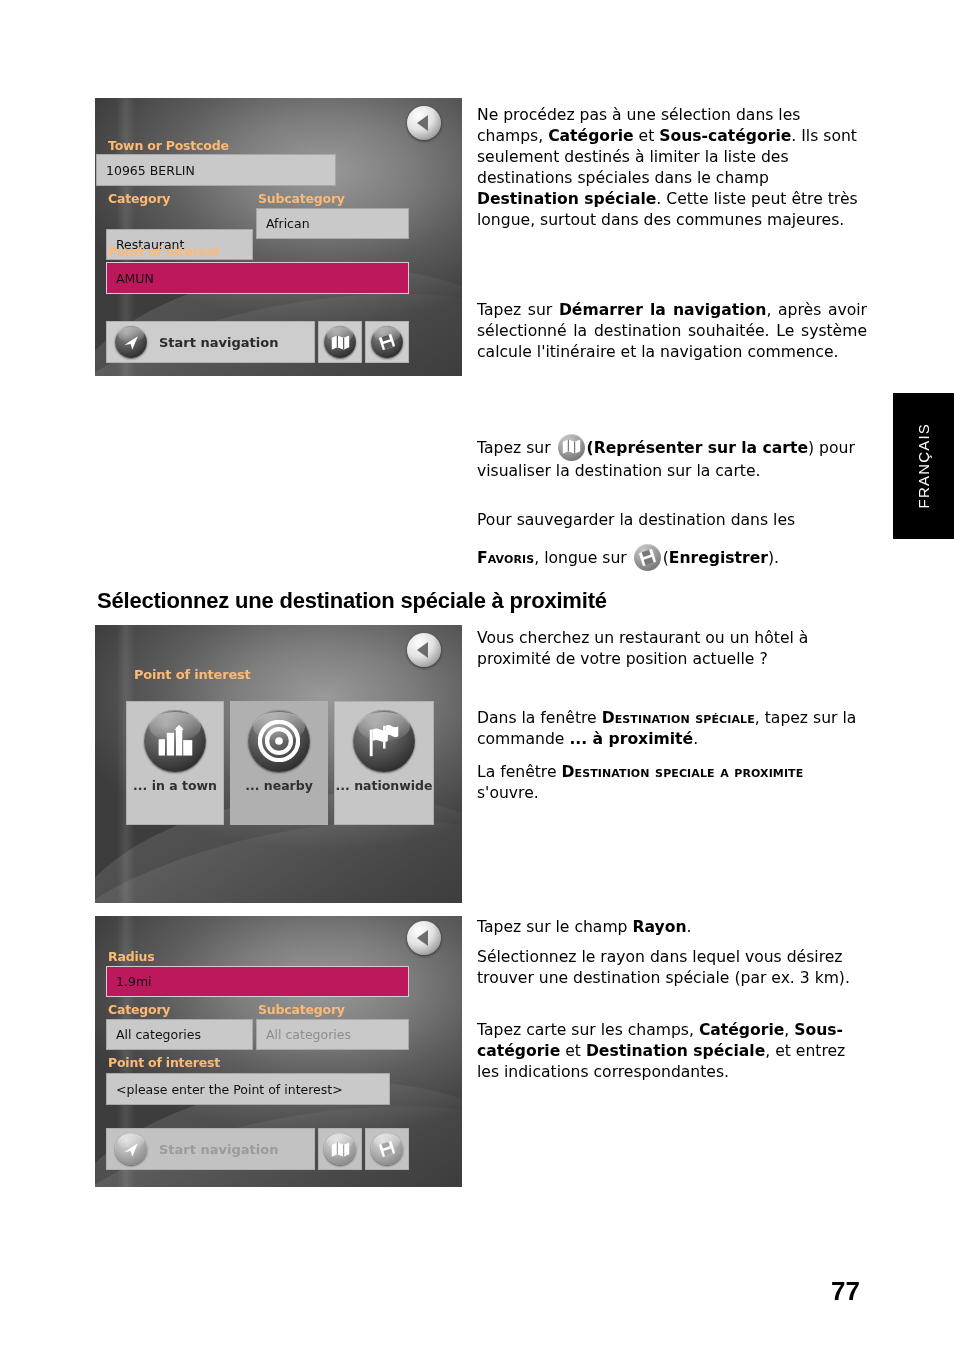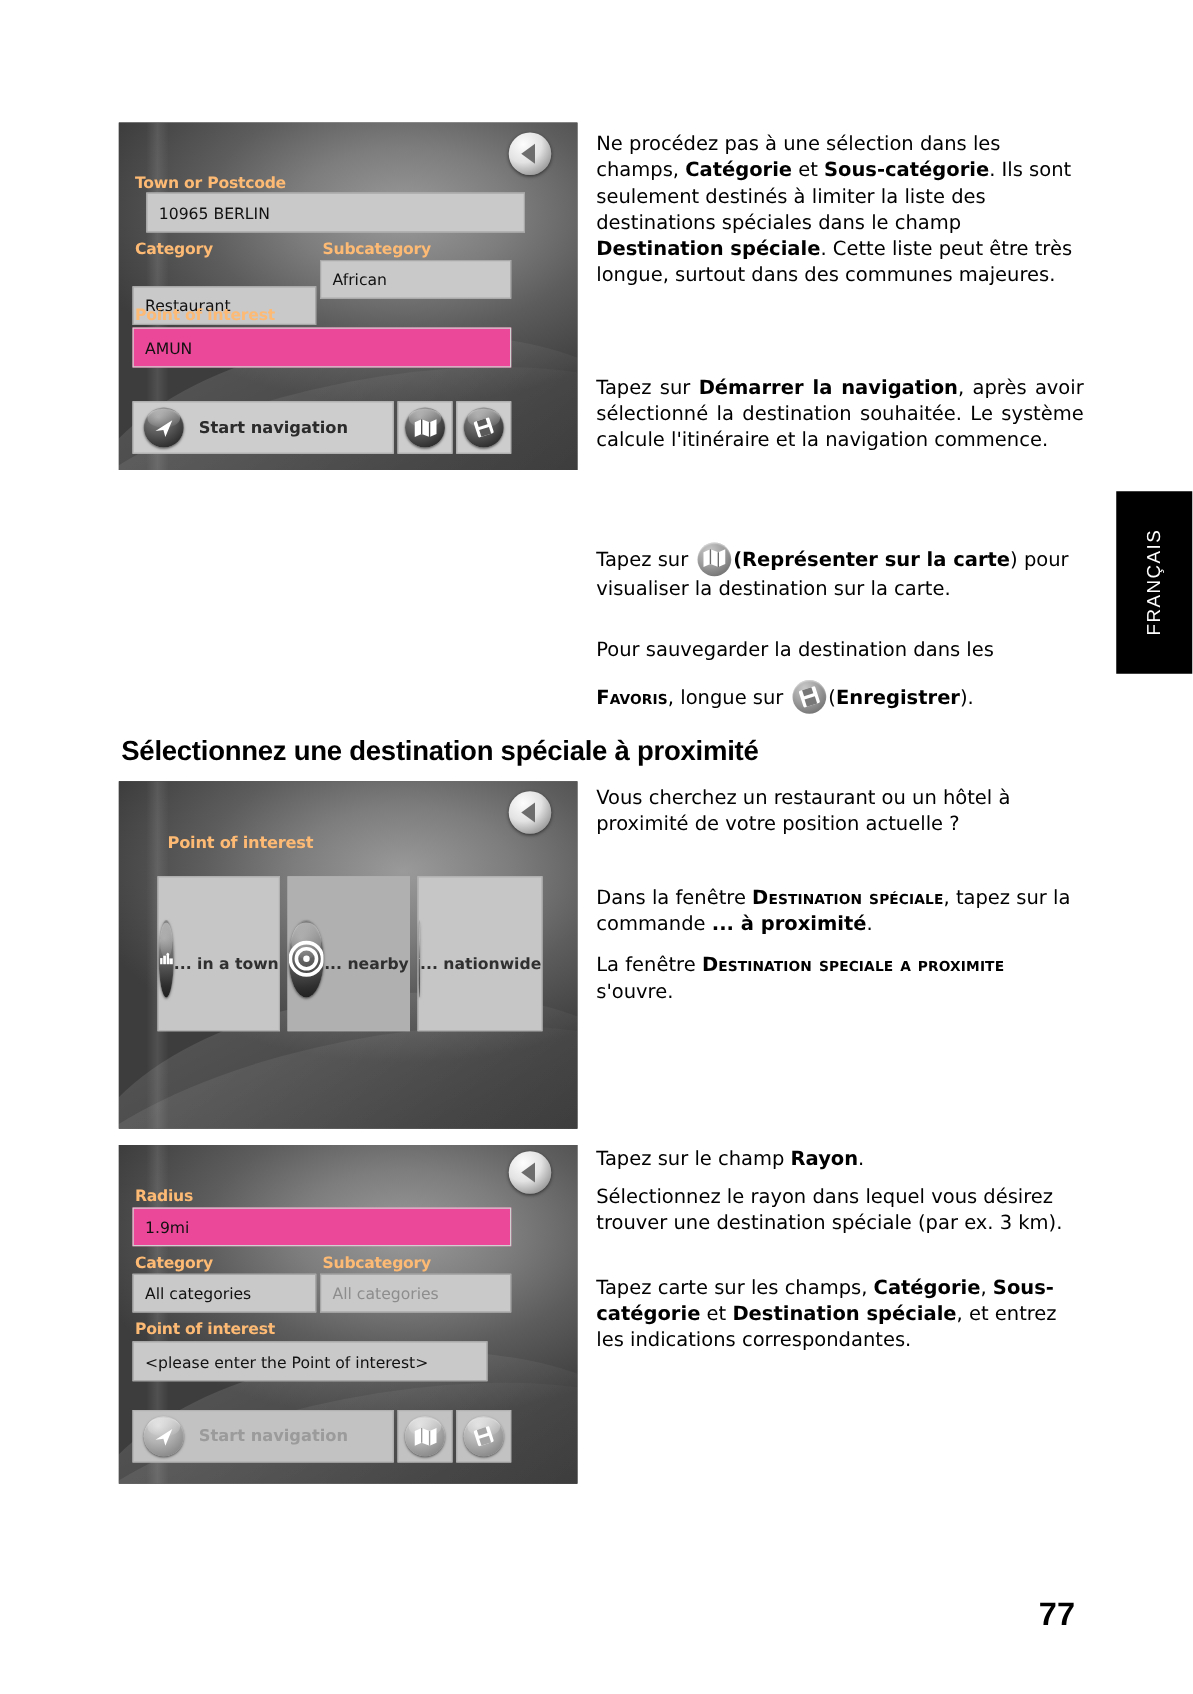--- a/index.html
+++ b/index.html
@@ -126,21 +126,21 @@
     background: #c9c9c9;
     border: 1px solid #a8a8a8;
     box-sizing: border-box;
     display: flex;
     align-items: center;
     padding-left: 9px;
     font-size: 12.5px;
     color: #111;
     font-family: "DejaVu Sans", sans-serif;
   }
-  .dev-field.white { background: #ec4899; border-color: #d0d0d0; }
+  .dev-field.white { background: #be185d; border-color: #d0d0d0; }
   .dev-field.dim { color: #8d8d8d; }
 
   
   .dev-bar {
     position: absolute;
     display: flex;
     gap: 3px;
   }
   .dev-bar .main-btn {
     flex: 1;
@@ -197,21 +197,21 @@
   }
   .ricon svg { position: relative; z-index: 2; }
 
   
   .tile {
     position: absolute;
     background: #c6c6c6;
     border: 1px solid #b0b0b0;
     box-sizing: border-box;
     display: flex;
-    flex-direction: row;
+    flex-direction: column;
     align-items: center;
     justify-content: flex-start;
     padding-top: 8px;
   }
   .tile.sel { background: #b0b0b0; }
   .tile-label {
     font-size: 12.5px;
     font-weight: bold;
     color: #303030;
     margin-top: 6px;
@@ -279,21 +279,21 @@
 
 <div class="device" style="left:95px; top:98px; width:367px; height:278px;">
   <div class="bg"></div>
   <div class="swoosh"></div>
   <div class="swoosh2"></div>
   <div class="vstreak"></div>
 
   <div class="back-btn" style="left:312px; top:8px; width:34px; height:34px;"></div>
 
   <div class="dev-label" style="left:13px; top:40px;">Town or Postcode</div>
-  <div class="dev-field" style="left:22px; top:56px; width:303px; height:32px;">10965 BERLIN</div>
+  <div class="dev-field" style="left:1px; top:56px; width:240px; height:32px;">10965 BERLIN</div>
 
   <div class="dev-label" style="left:13px; top:93px;">Category</div>
   <div class="dev-field" style="left:11px; top:110px; width:147px; height:31px;margin-top:21px;">Restaurant</div>
 
   <div class="dev-label" style="left:163px; top:93px;">Subcategory</div>
   <div class="dev-field" style="left:161px; top:110px; width:153px; height:31px;">African</div>
 
   <div class="dev-label" style="left:13px; top:146px;">Point of interest</div>
   <div class="dev-field white" style="left:11px; top:164px; width:303px; height:32px;">AMUN</div>
 

